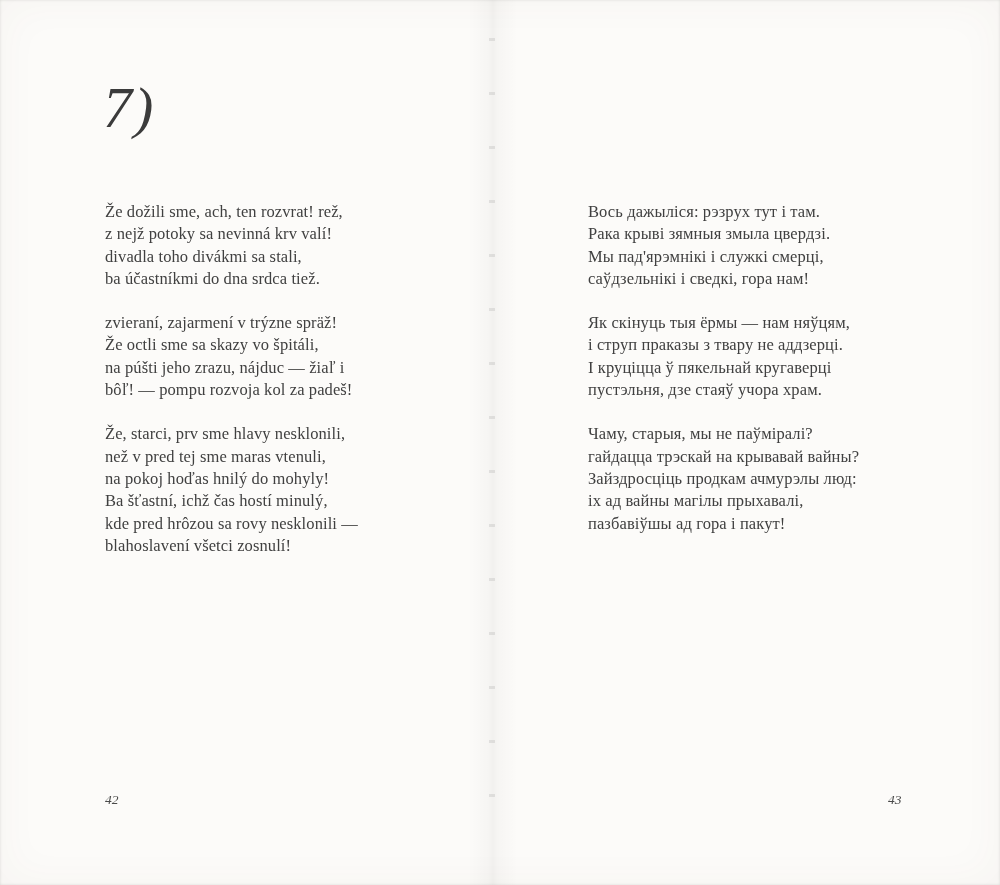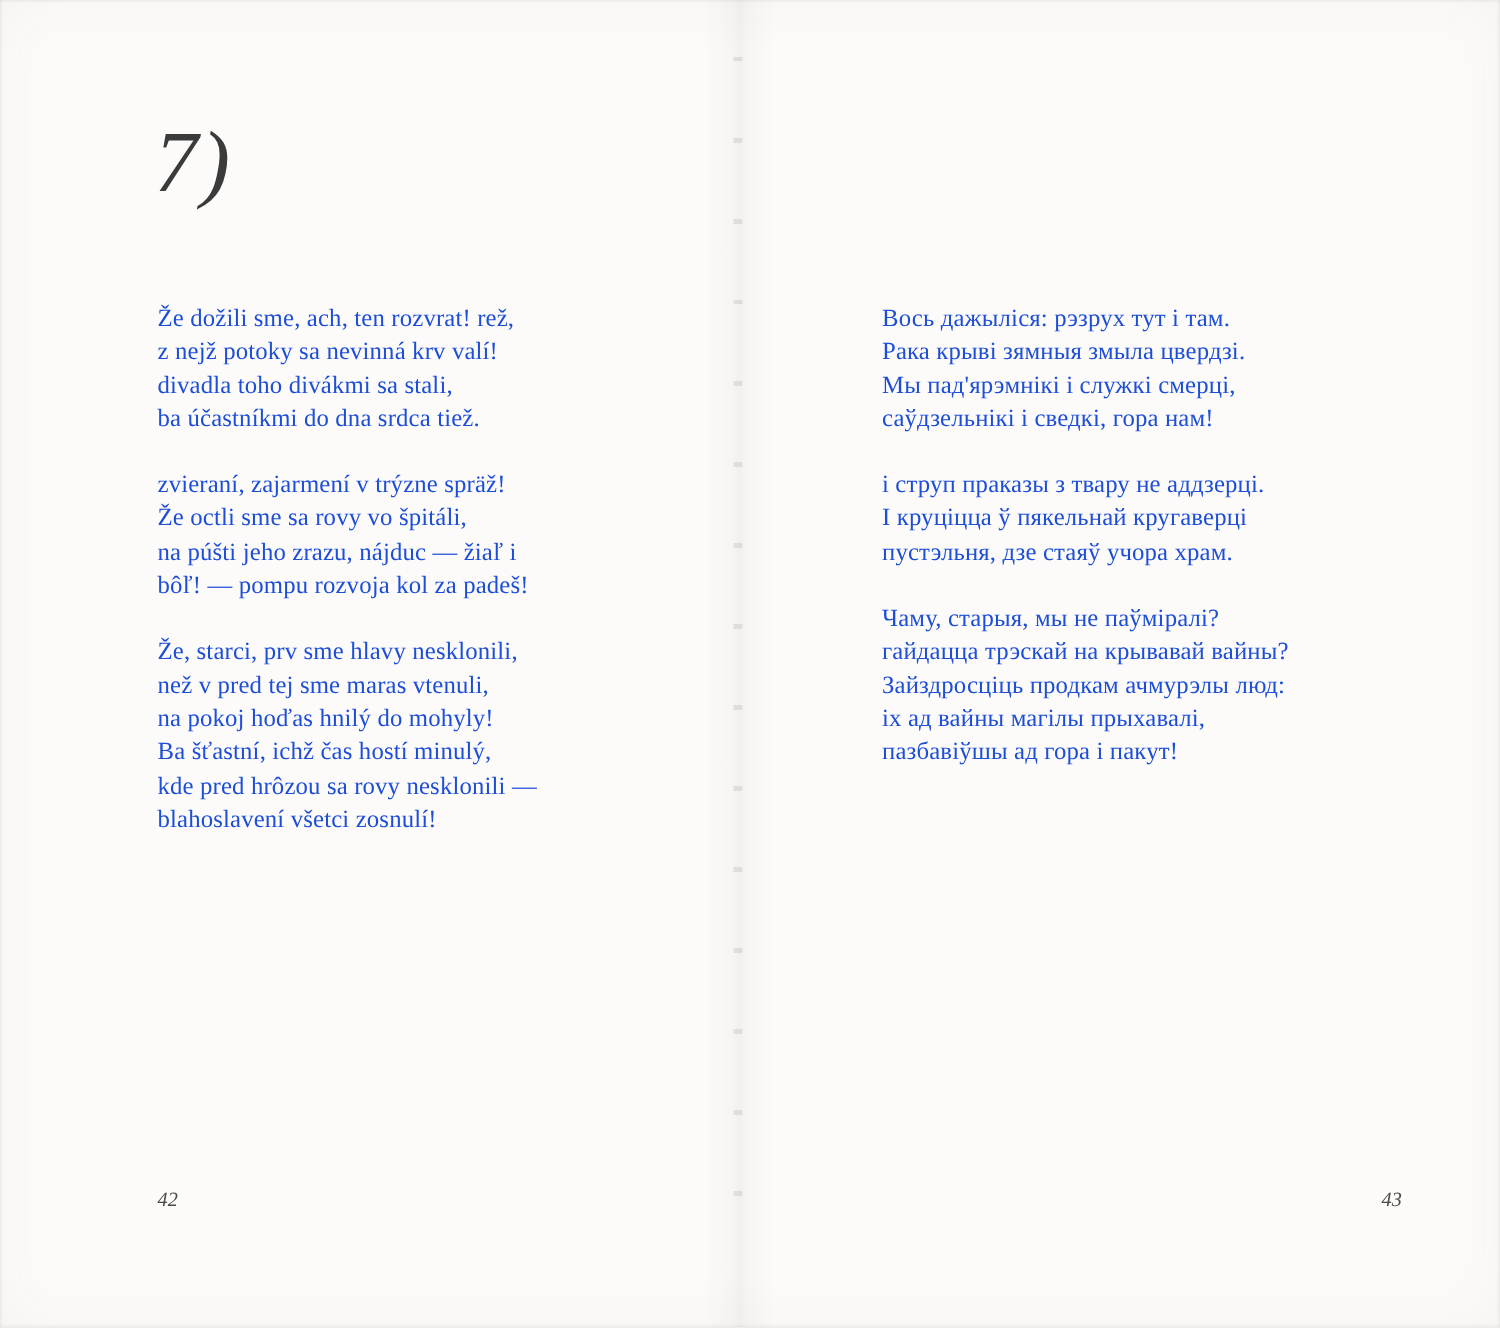--- a/index.html
+++ b/index.html
@@ -57,62 +57,62 @@
     font-style: italic;
     font-weight: 400;
     color: #3b3b3b;
     letter-spacing: 2px;
   }
 
   .poem {
     position: absolute;
     top: 201px;
     width: 330px;
-    color: #1d4ed8;
+    color: #404040;
     font-size: 16.5px;
     line-height: 22.3px;
     letter-spacing: 0.1px;
   }
   .poem-left  { left: 105px; }
   .poem-right { left: 588px; }
 
   .stanza { margin: 0 0 22px 0; }
   .line { white-space: nowrap; }
 
   .page-number {
     position: absolute;
     top: 792px;
     font-size: 13.5px;
     font-style: italic;
     color: #4a4a4a;
     text-align: right;
   }
   .page-number-left  { left: 105px; }
-  .page-number-right { left: 921px; }
+  .page-number-right { left: 888px; }
 </style>
 </head>
 <body>
 
 <div class="spread">
 
   <div class="gutter"></div>
   <div class="gutter-marks"></div>
 
   <div class="section-number">7)</div>
 
   <div class="poem poem-left">
     <div class="stanza">
       <div class="line">Že dožili sme, ach, ten rozvrat! rež,</div>
       <div class="line">z nejž potoky sa nevinná krv valí!</div>
       <div class="line">divadla toho divákmi sa stali,</div>
       <div class="line">ba účastníkmi do dna srdca tiež.</div>
     </div>
     <div class="stanza">
       <div class="line">zvieraní, zajarmení v trýzne spräž!</div>
-      <div class="line">Že octli sme sa rovy vo špitáli,</div>
+      <div class="line">Že octli sme sa skazy vo špitáli,</div>
       <div class="line">na púšti jeho zrazu, nájduc — žiaľ i</div>
       <div class="line">bôľ! — pompu rozvoja kol za padeš!</div>
     </div>
     <div class="stanza">
       <div class="line">Že, starci, prv sme hlavy nesklonili,</div>
       <div class="line">než v pred tej sme maras vtenuli,</div>
       <div class="line">na pokoj hoďas hnilý do mohyly!</div>
       <div class="line">Ba šťastní, ichž čas hostí minulý,</div>
       <div class="line">kde pred hrôzou sa rovy nesklonili —</div>
       <div class="line">blahoslavení všetci zosnulí!</div>
@@ -120,20 +120,21 @@
   </div>
 
   <div class="poem poem-right">
     <div class="stanza">
       <div class="line">Вось дажыліся: рэзрух тут і там.</div>
       <div class="line">Рака крыві зямныя змыла цвердзі.</div>
       <div class="line">Мы пад'ярэмнікі і служкі смерці,</div>
       <div class="line">саўдзельнікі і сведкі, гора нам!</div>
     </div>
     <div class="stanza">
+      <div class="line">Як скінуць тыя ёрмы — нам няўцям,</div>
       <div class="line">і струп праказы з твару не аддзерці.</div>
       <div class="line">І круціцца ў пякельнай кругаверці</div>
       <div class="line">пустэльня, дзе стаяў учора храм.</div>
     </div>
     <div class="stanza">
       <div class="line">Чаму, старыя, мы не паўміралі?</div>
       <div class="line">гайдацца трэскай на крывавай вайны?</div>
       <div class="line">Зайздросціць продкам ачмурэлы люд:</div>
       <div class="line">іх ад вайны магілы прыхавалі,</div>
       <div class="line">пазбавіўшы ад гора і пакут!</div>

